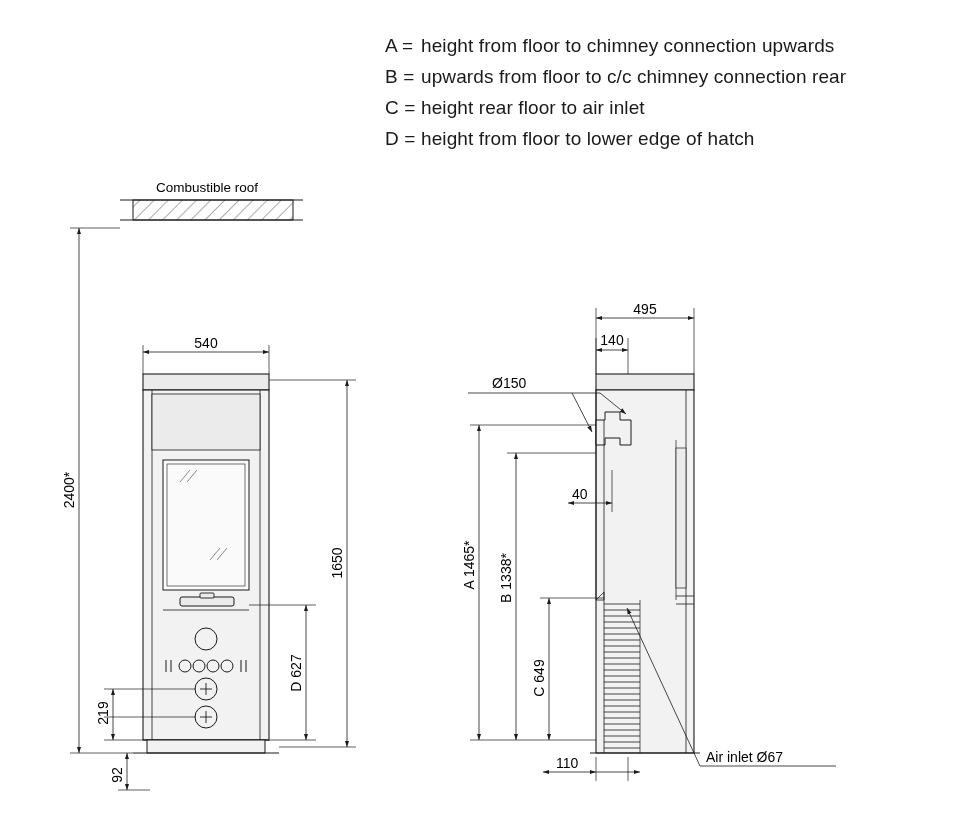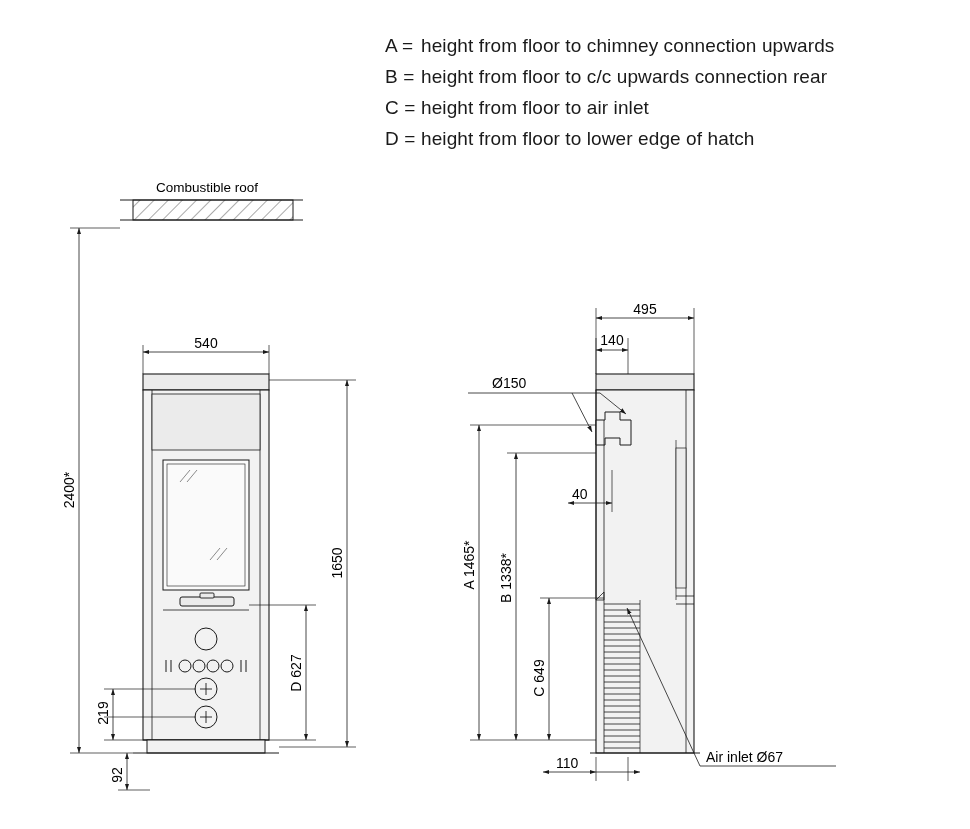--- a/index.html
+++ b/index.html
@@ -64,25 +64,25 @@
 
 <div id="stage">
 
   <div class="legend">
     <div class="legend-row">
       <span class="legend-key">A =</span>
       <span class="legend-text">height from floor to chimney connection upwards</span>
     </div>
     <div class="legend-row">
       <span class="legend-key">B =</span>
-      <span class="legend-text">height from floor to c/c upwards connection rear</span>
+      <span class="legend-text">upwards from floor to c/c chimney connection rear</span>
     </div>
     <div class="legend-row">
       <span class="legend-key">C =</span>
-      <span class="legend-text">height from floor to air inlet</span>
+      <span class="legend-text">height rear floor to air inlet</span>
     </div>
     <div class="legend-row">
       <span class="legend-key">D =</span>
       <span class="legend-text">height from floor to lower edge of hatch</span>
     </div>
   </div>
 
   <svg class="draw" viewBox="0 0 970 829">
     <defs>
       <pattern id="roofhatch" width="10" height="10" patternUnits="userSpaceOnUse" patternTransform="rotate(45)">

